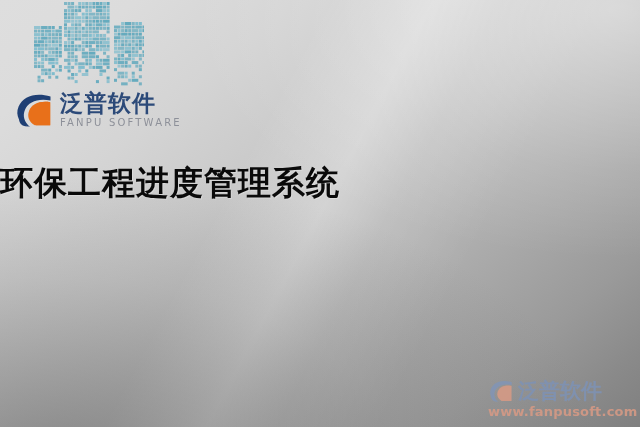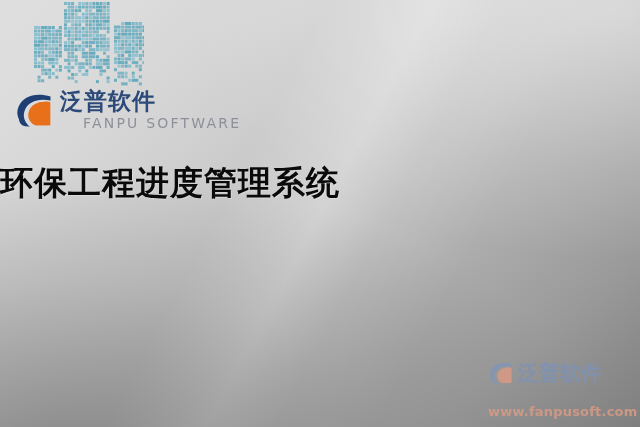--- a/index.html
+++ b/index.html
@@ -86,26 +86,25 @@
     line-height: 1;
   }
   #brand-cn {
     font-size: 23px;
     font-weight: bold;
     color: #2c4a79;
     letter-spacing: 1px;
     white-space: nowrap;
   }
   #brand-en {
-    font-size: 14px;
+    font-size: 10px;
     color: #8d9099;
     letter-spacing: 2.2px;
     margin-top: 3px;
     white-space: nowrap;
-    margin-left: 23px;
   }
 
   
   #headline {
     position: absolute;
     left: 0;
     top: 161px;
     width: 640px;
     text-align: left;
     color: #0a0a0a;
@@ -134,21 +133,21 @@
   #wm-mark { width: 26px; height: 26px; flex: 0 0 auto; }
   #wm-cn {
     font-size: 21px;
     font-weight: bold;
     color: #7e92b4;
     letter-spacing: 0px;
     line-height: 1;
     white-space: nowrap;
   }
   #wm-url {
-    margin-top: 18px;
+    margin-top: 0;
     font-size: 13px;
     font-weight: bold;
     color: #d79a85;
     letter-spacing: 0.2px;
     text-align: center;
     white-space: nowrap;
   }
 </style>
 </head>
 <body>

